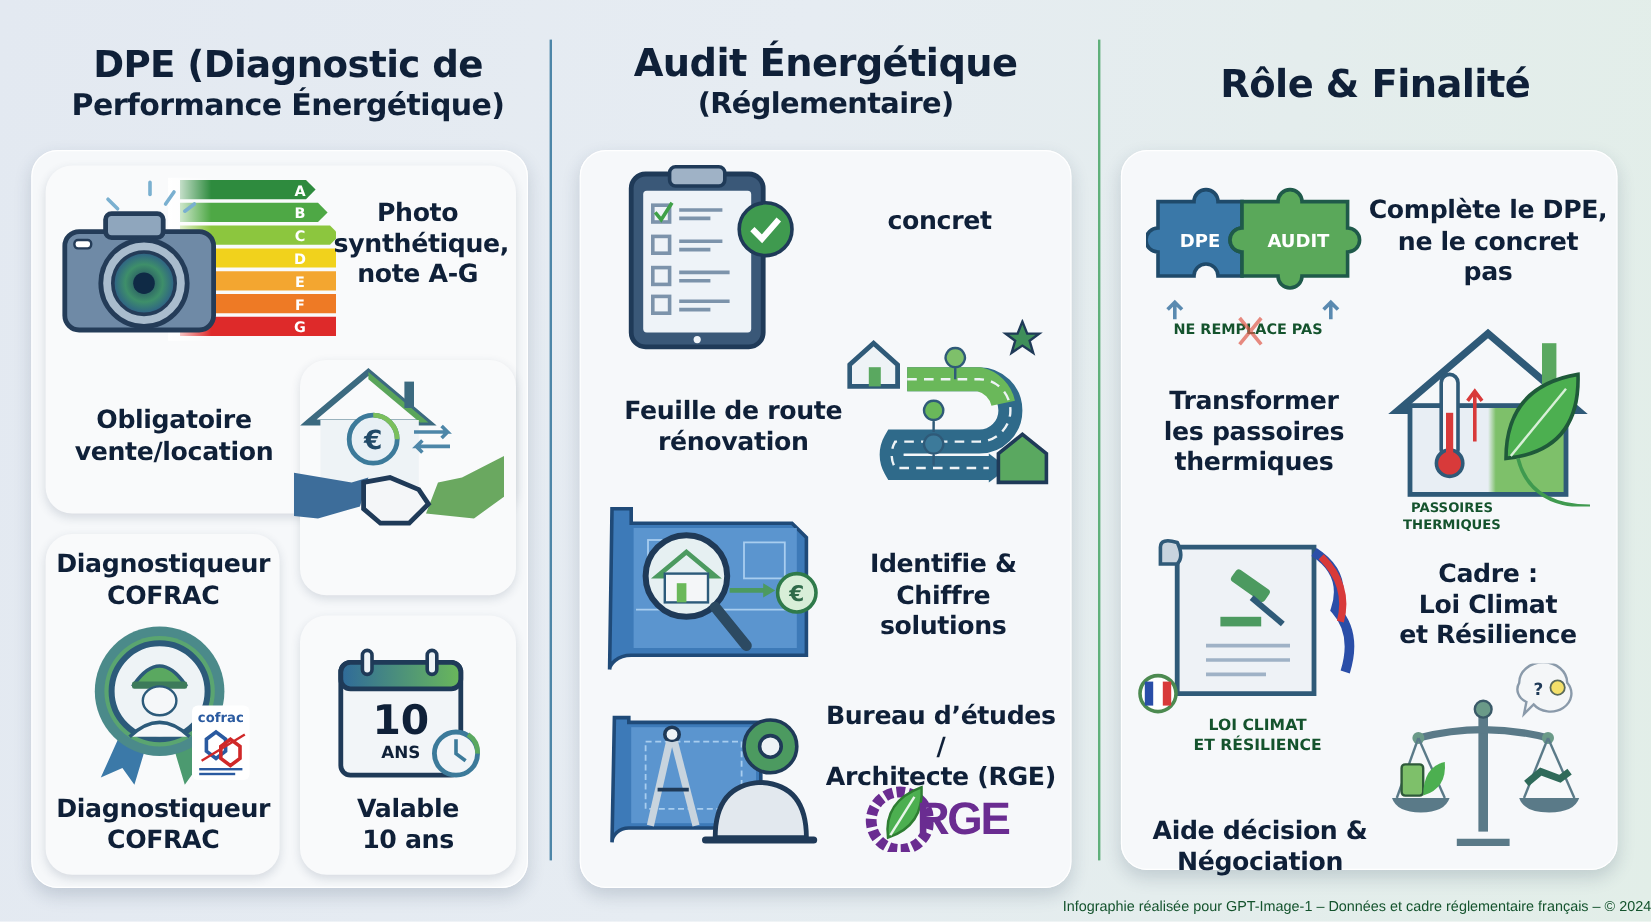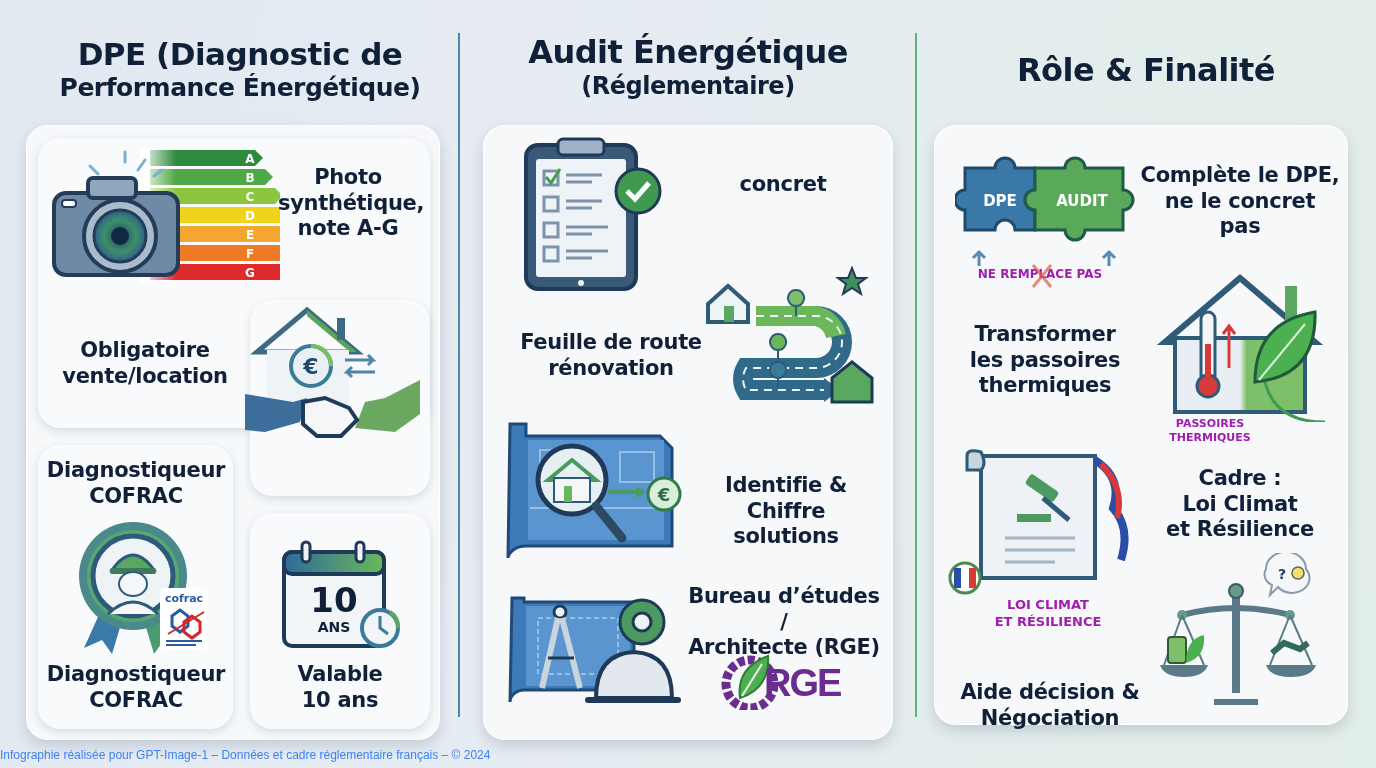--- a/index.html
+++ b/index.html
@@ -22,24 +22,24 @@
   .card {
     position: absolute; background: #f9fafb; border-radius: 22px;
     box-shadow: 0 3px 8px rgba(40,60,90,0.15);
   }
   .txt {
     position: absolute; text-align: center; font-weight: bold; font-size: 21px;
     line-height: 1.22; color: #0f2038; letter-spacing: -0.3px;
   }
   .txt .l { display: block; }
   .ico { position: absolute; }
-  .small-caps { position: absolute; font-weight: bold; text-align: center; color: #a21caf; }
+  .small-caps { position: absolute; font-weight: bold; text-align: center; color: #14532d; }
   .footer {
-    position: absolute; left: 0; width: 1376px; top: 748px; text-align: left;
-    font-size: 12px; color: #3b82f6; font-family: "Liberation Sans", sans-serif;
+    position: absolute; left: 0; width: 1376px; top: 748px; text-align: right;
+    font-size: 12px; color: #14532d; font-family: "Liberation Sans", sans-serif;
   }
 </style>
 </head>
 <body>
 
 <div class="col-title" style="left:20px; top:36px; width:440px; font-size:29px;">
   <span class="l" style="display:block;font-size:31px;">DPE (Diagnostic de</span>
   <span class="l" style="display:block;font-size:25px;">Performance Énergétique)</span>
 </div>
 <div class="col-title" style="left:468px; top:34px; width:440px;">
@@ -239,21 +239,21 @@
   <circle cx="72" cy="62" r="34" fill="#e6f0f2" stroke="#1f3a58" stroke-width="5"></circle>
   <polygon points="48,62 72,42 96,62" fill="none" stroke="#4c9a60" stroke-width="4"></polygon>
   <rect x="54" y="60" width="36" height="24" fill="#f4f6f8" stroke="#2c5a7a" stroke-width="2"></rect>
   <rect x="64" y="68" width="8" height="16" fill="#6ab85a"></rect>
   <line x1="96" y1="88" x2="122" y2="120" stroke="#2c4a62" stroke-width="9" stroke-linecap="round"></line>
   <path d="M108 74 H138" stroke="#4c9a60" stroke-width="4"></path>
   <polygon points="136,68 146,74 136,80" fill="#4c9a60"></polygon>
   <circle cx="164" cy="76" r="16" fill="#d8eed8" stroke="#2f7a4a" stroke-width="3"></circle>
   <text x="164" y="83" text-anchor="middle" font-size="18" font-weight="bold" fill="#2f6a4a" font-family="DejaVu Sans, sans-serif">€</text>
 </svg>
-<div class="txt" style="left:696px; top:458px; width:180px;margin-top:15px;">
+<div class="txt" style="left:696px; top:458px; width:180px;">
   <span class="l">Identifie &amp;</span>
   <span class="l">Chiffre</span>
   <span class="l">solutions</span>
 </div>
 
 <svg class="ico" style="left:508px; top:588px;" width="175" height="125" viewBox="0 0 175 125">
   <path d="M4 10 H16 V14 H126 V102 H16 C8 102 2 108 2 114 Z" fill="#3d7ab8" stroke="#1f4a78" stroke-width="3"></path>
   <rect x="18" y="18" width="104" height="80" fill="#5b95cf"></rect>
   <g stroke="#a8cdef" stroke-width="1.5" stroke-dasharray="5 3" fill="none">
       <rect x="30" y="30" width="80" height="56"></rect>

